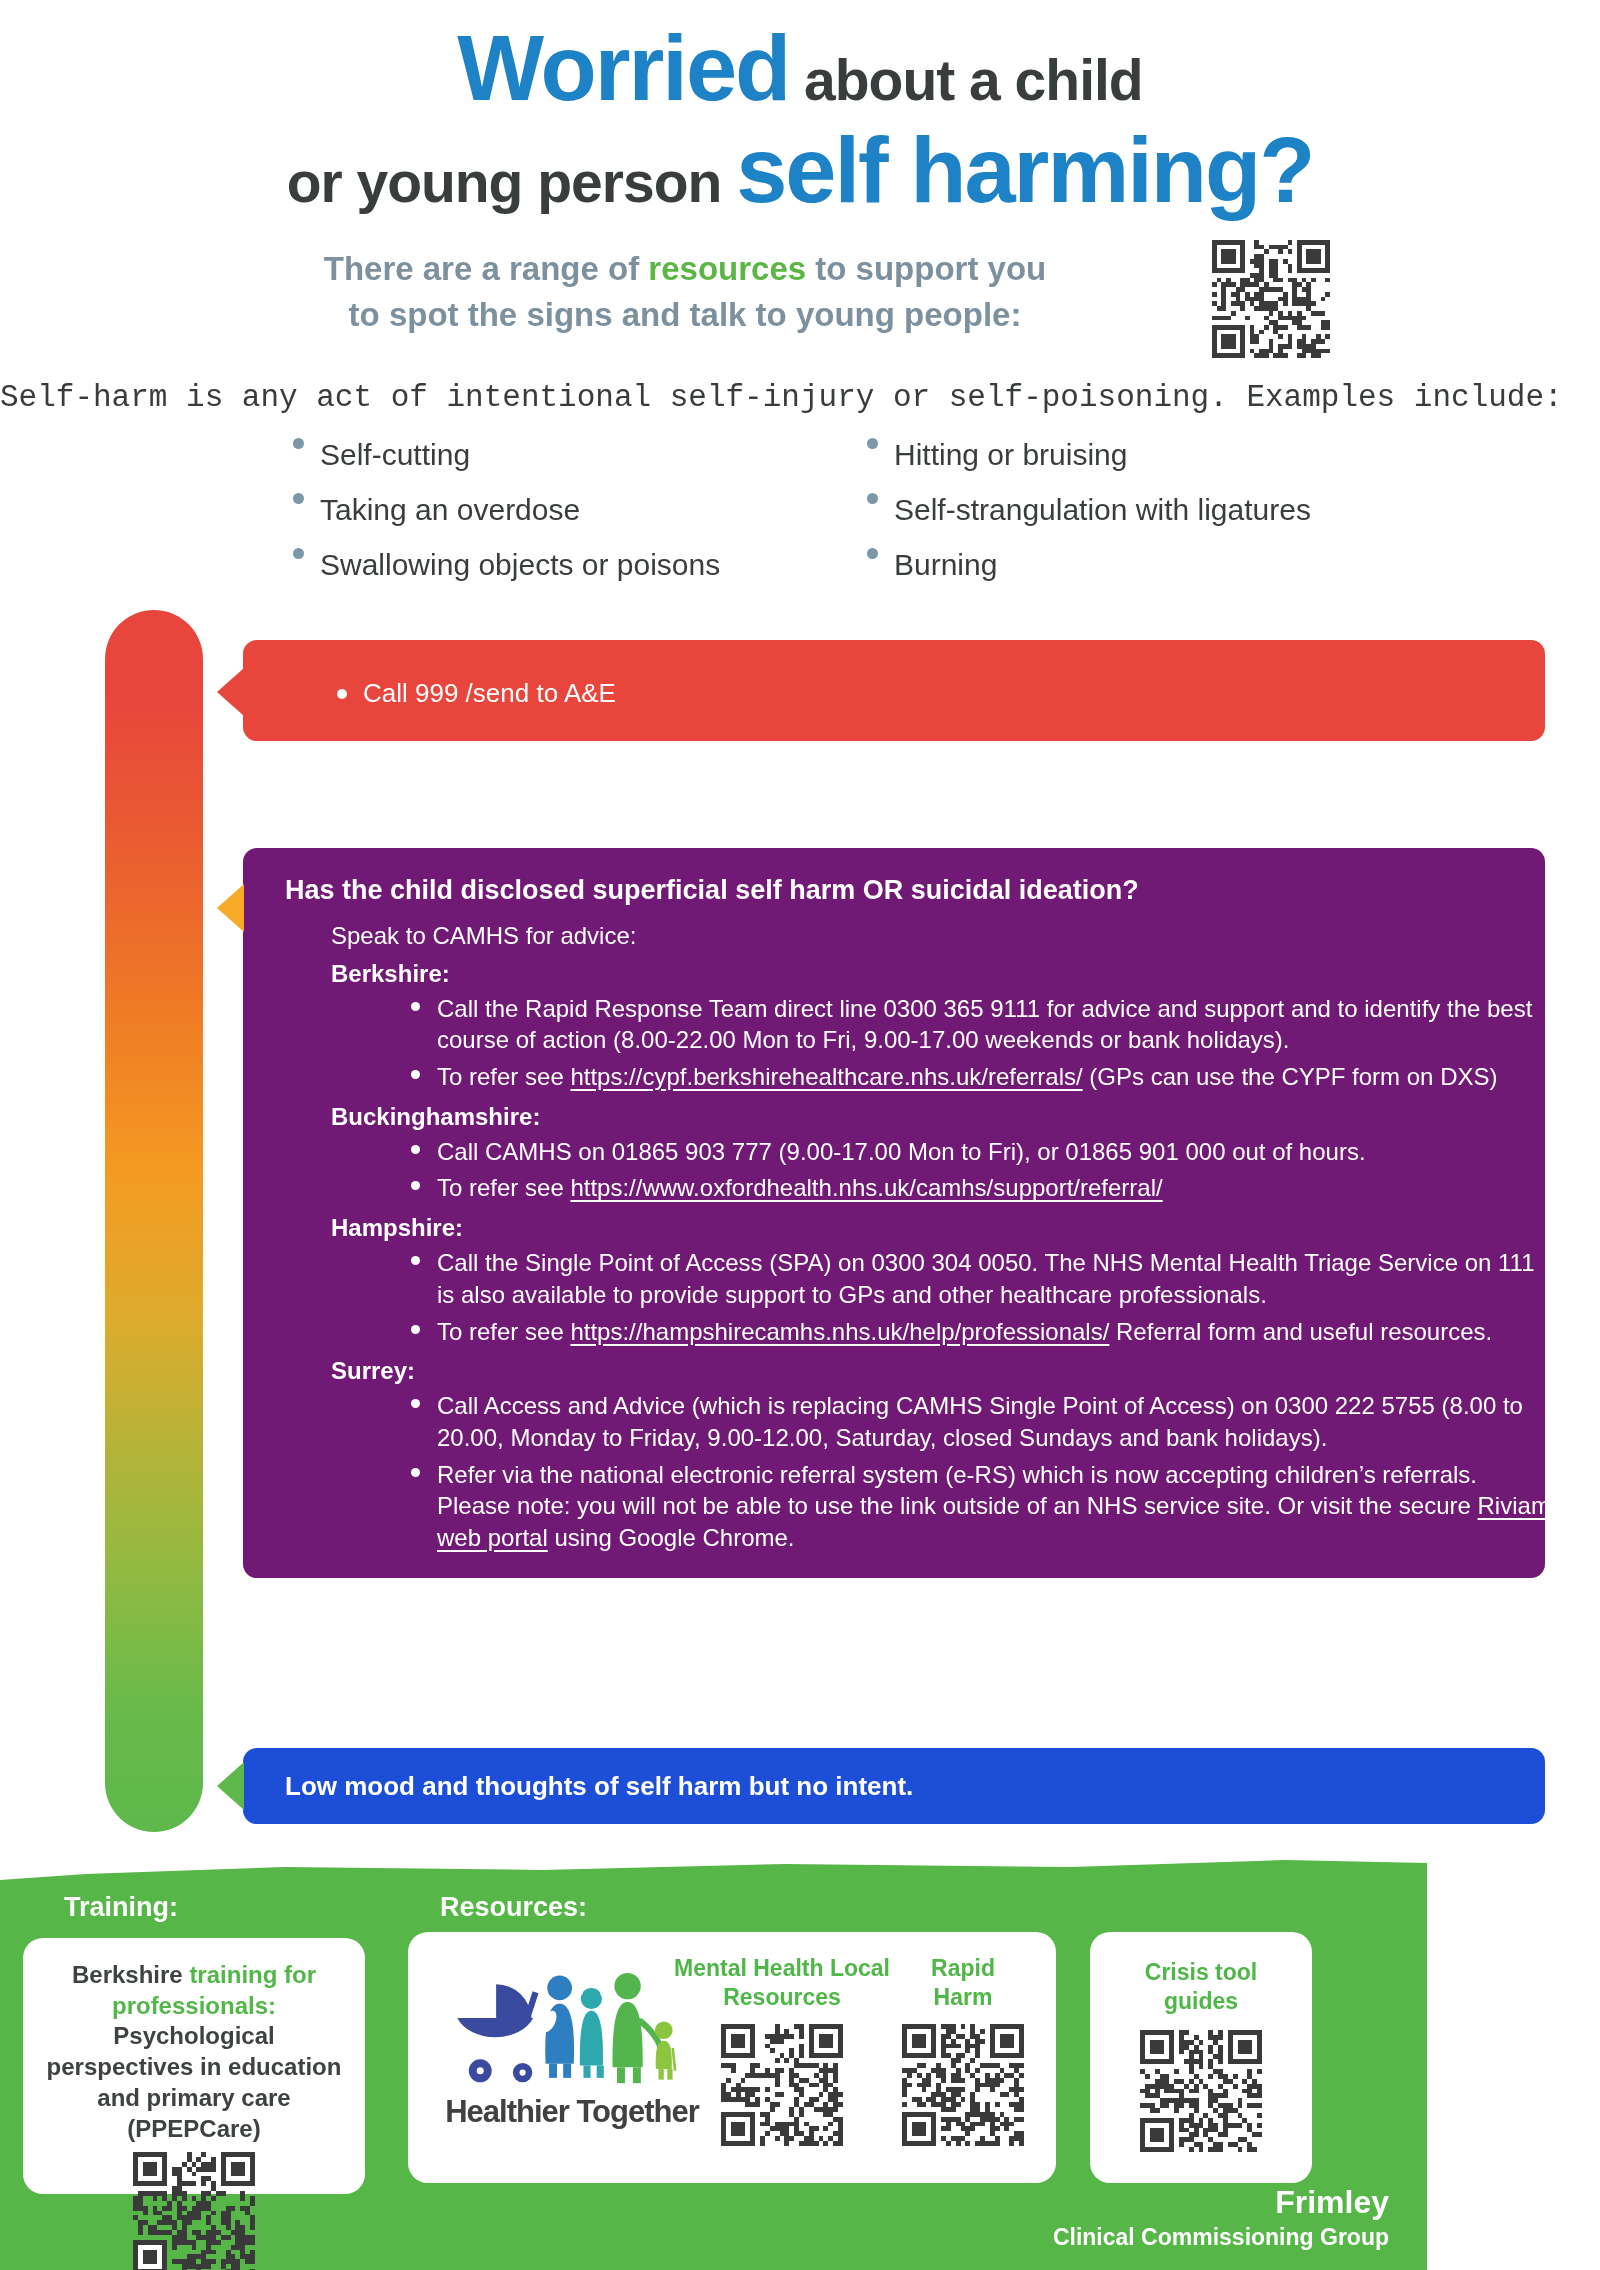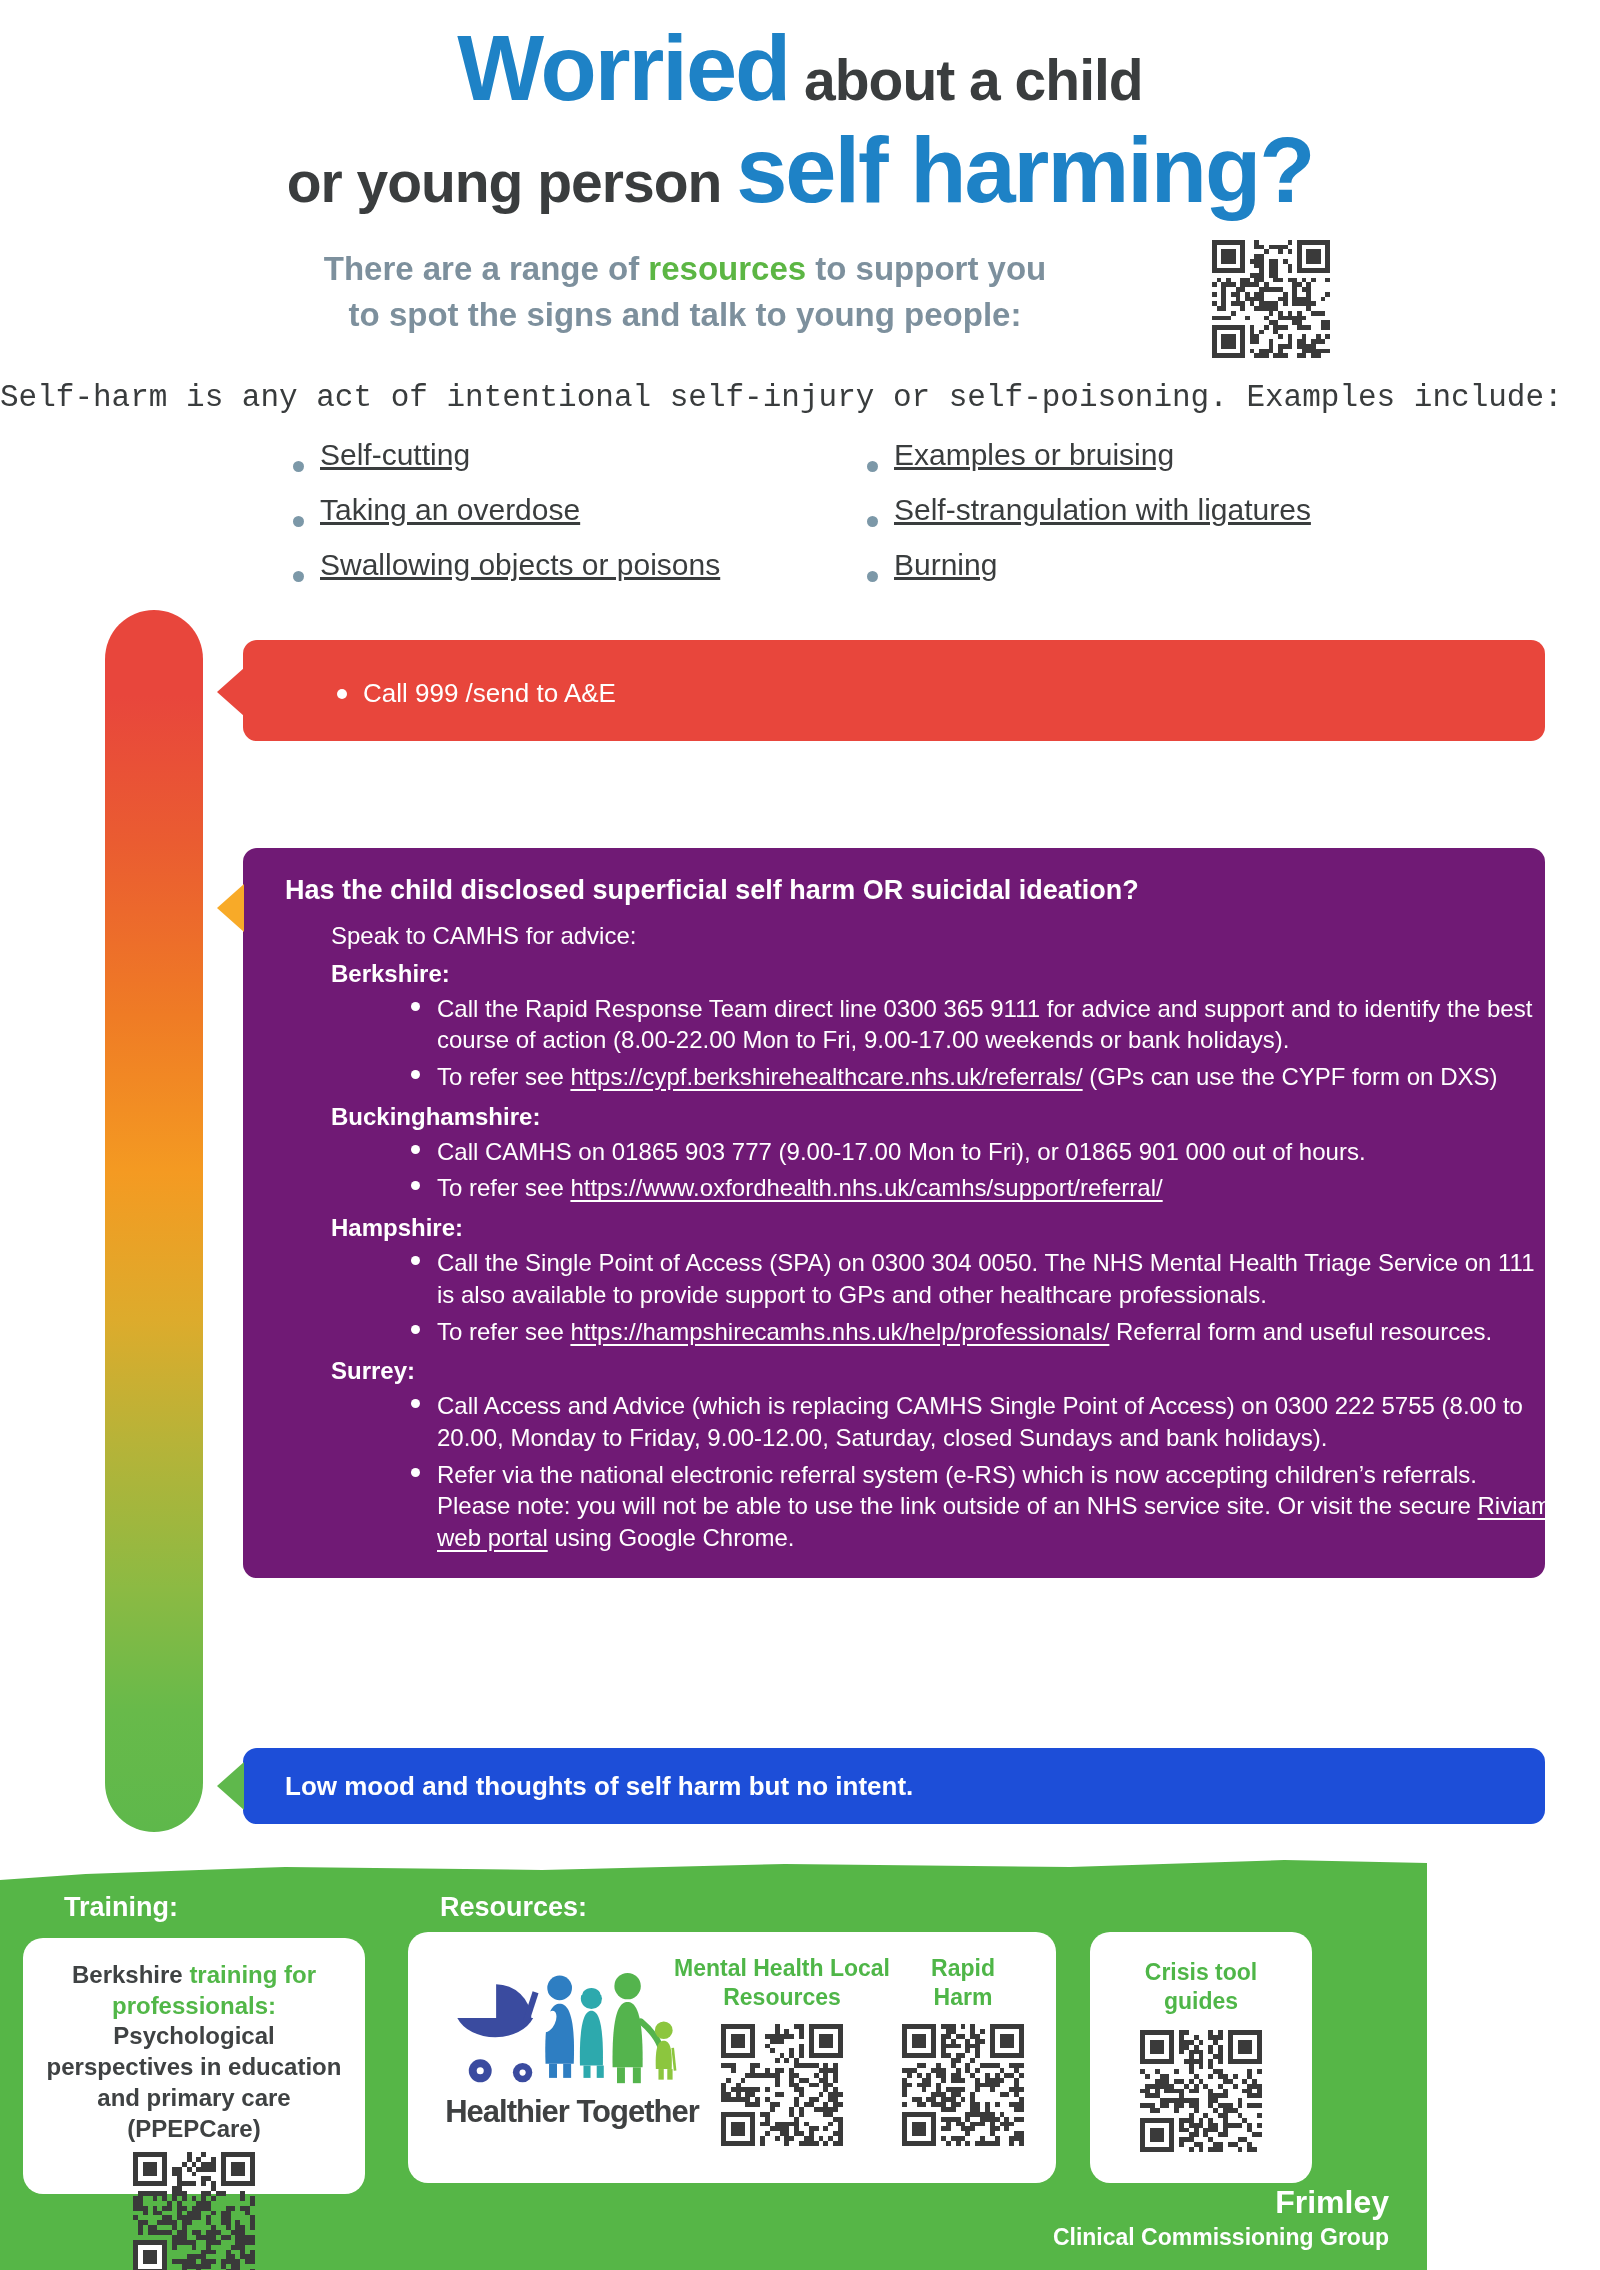--- a/index.html
+++ b/index.html
@@ -19,21 +19,21 @@
 
   .qr{display:block;}
   .qr svg{width:100%;height:100%;display:block;}
   .qr-top{position:absolute;top:240px;left:1212px;width:118px;height:118px;}
 
   .definition{position:absolute;top:380px;left:0;width:100%;text-align:left;
               font-size:31px;color:#393c3d;font-family:Liberation Mono, monospace;}
 
   .examples{position:absolute;top:438px;list-style:none;margin:0;padding:0;font-size:30px;}
   .examples.c1{left:293px;} .examples.c2{left:867px;}
-  .examples li{margin-bottom:21px;display:flex;align-items:flex-end;text-decoration:underline;}
+  .examples li{margin-bottom:21px;display:flex;align-items:flex-start;}
   .exdot{width:11px;height:11px;border-radius:50%;background:#7c98a8;margin-right:16px;flex:0 0 auto;}
 
   
   .spine{position:absolute;left:105px;top:610px;width:98px;height:1222px;border-radius:49px;
          background:linear-gradient(to bottom,#e8463c 0%,#e8463c 7%,#ea5c31 19%,#ef7b25 33%,
                     #f49a22 46%,#ddab2c 58%,#b7b338 68%,#8cba43 80%,#68ba4a 90%,#5eb84b 100%);}
 
   
   .box{position:absolute;left:243px;width:1302px;border-radius:14px;color:#fff;box-sizing:border-box;}
   .box .notch{position:absolute;left:-26px;width:0;height:0;
@@ -333,21 +333,21 @@
         <span>Taking an overdose</span>
       </li>
       <li>
         <span class="exdot"></span>
         <span>Swallowing objects or poisons</span>
       </li>
     </ul>
   <ul class="examples c2" id="examples-col2">
       <li>
         <span class="exdot"></span>
-        <span>Examples or bruising</span>
+        <span>Hitting or bruising</span>
       </li>
       <li>
         <span class="exdot"></span>
         <span>Self-strangulation with ligatures</span>
       </li>
       <li>
         <span class="exdot"></span>
         <span>Burning</span>
       </li>
     </ul>

